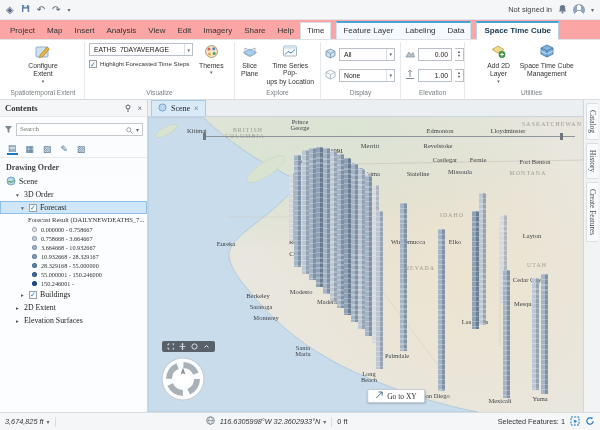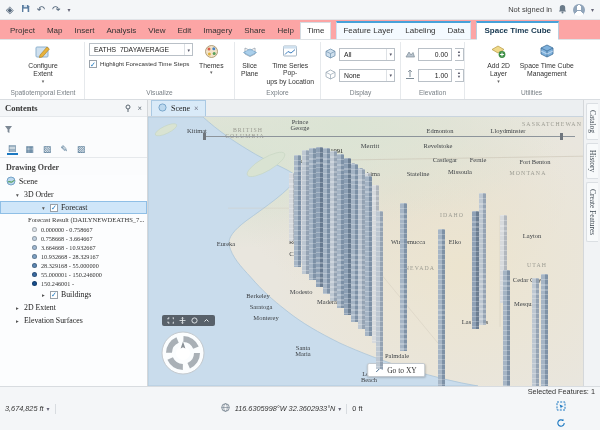--- a/index.html
+++ b/index.html
@@ -74,21 +74,21 @@
   .c-tool { height:13px; display:flex; align-items:center; justify-content:center; color:#49708f; font-size:9px;
     padding:0 1px; }
   .c-tool.active { border-bottom:2px solid #1c78c1; }
   .c-section { font-size:8px; font-weight:bold; color:#444; padding:5px 6px 3px; }
   .tree { flex:1; overflow:hidden; font-size:7.8px; color:#222; background:#fcfdfe; }
   .trow { display:flex; align-items:center; gap:3px; height:13px; padding-left:6px; white-space:nowrap; }
   .trow .tw { width:7px; color:#555; font-size:5.5px; text-align:center; flex:0 0 7px; }
   .trow .cb { width:8px; height:8px; border:1px solid #98a0a8; background:#fff; font-size:7px; line-height:7px;
     color:#1c78c1; text-align:center; flex:0 0 8px; }
   .trow.sel { background:#cfe6f9; outline:1px solid #8fbfe6; outline-offset:-1px; }
-  .ind1 { padding-left:14px; } .ind2 { padding-left:40px;align-items:center; }
+  .ind1 { padding-left:14px; } .ind2 { padding-left:19px;align-items:center; }
   .sub { font-size:6.6px; color:#333; padding-left:28px; height:11px; display:flex; align-items:center;
     white-space:nowrap; overflow:hidden; }
   .leg { display:flex; align-items:center; gap:4px; padding-left:32px; height:9px; font-size:6.2px; color:#333;
     white-space:nowrap; overflow:hidden; }
   .leg .dot { width:5px; height:5px; border-radius:50%; border:1px solid rgba(0,0,0,.25); flex:0 0 5px; }
 
   
   .viewarea { flex:1; display:flex; flex-direction:column; min-width:0; background:#e9ecef; }
   .vtabs { flex:0 0 17px; background:#eceff1; display:flex; align-items:flex-end; padding-left:3px;
     border-bottom:1px solid #c9d4de; }
@@ -128,21 +128,21 @@
     display:flex; flex-direction:column; align-items:center; padding-top:3px; gap:3px; }
   .vtab-r { writing-mode:vertical-rl; font-size:7.4px; color:#3c4650; background:#f8fafb;
     border:1px solid #dbdfe3; border-right:none; padding:6px 1px; border-radius:2px 0 0 2px; }
 
   
   .statusbar { flex:0 0 18px; background:#f4f6f8; border-top:1px solid #d8dce0; display:flex;
     align-items:center; padding:0 5px; gap:5px; font-size:7.3px; color:#333; }
   .sb-item { display:flex; align-items:center; gap:3px; white-space:nowrap;font-style:italic; }
   .sb-sep { width:1px; height:10px; background:#d8dce0; }
   .sb-mid { margin:0 auto; display:flex; align-items:center; gap:5px; }
-  .sb-right { display:flex; align-items:center; gap:5px;flex-direction:column; }
+  .sb-right { display:flex; align-items:center; gap:5px; }
 </style>
 </head>
 <body>
 
 <div class="app">
 
   <div class="titlebar">
     <div class="tb-left">
       <span>◈</span>
       <span>
@@ -370,20 +370,30 @@
             </svg>
         </span>
         <span class="c-hicon">×</span>
       </div>
       <div class="c-search-row">
         <span>
           <svg width="9" height="9" viewBox="0 0 9 9">
               <path d="M1 1h7L5.4 4.6V8L3.6 7V4.6z" fill="#7c8894"></path>
             </svg>
         </span>
+        <div class="c-search">
+          <input placeholder="Search" style="">
+          <span>
+            <svg width="7" height="7" viewBox="0 0 8 8">
+                <circle cx="3.2" cy="3.2" r="2.4" fill="none" stroke="#8a939b" stroke-width="1"></circle>
+                <line x1="5" y1="5" x2="7.4" y2="7.4" stroke="#8a939b" stroke-width="1"></line>
+              </svg>
+          </span>
+          <span class="tinycaret">▾</span>
+        </div>
       </div>
       <div class="c-tools">
         <span class="c-tool active">▤</span>
         <span class="c-tool">▦</span>
         <span class="c-tool">▧</span>
         <span class="c-tool">✎</span>
         <span class="c-tool">▨</span>
       </div>
       <div class="c-section">Drawing Order</div>
       <div class="tree">

